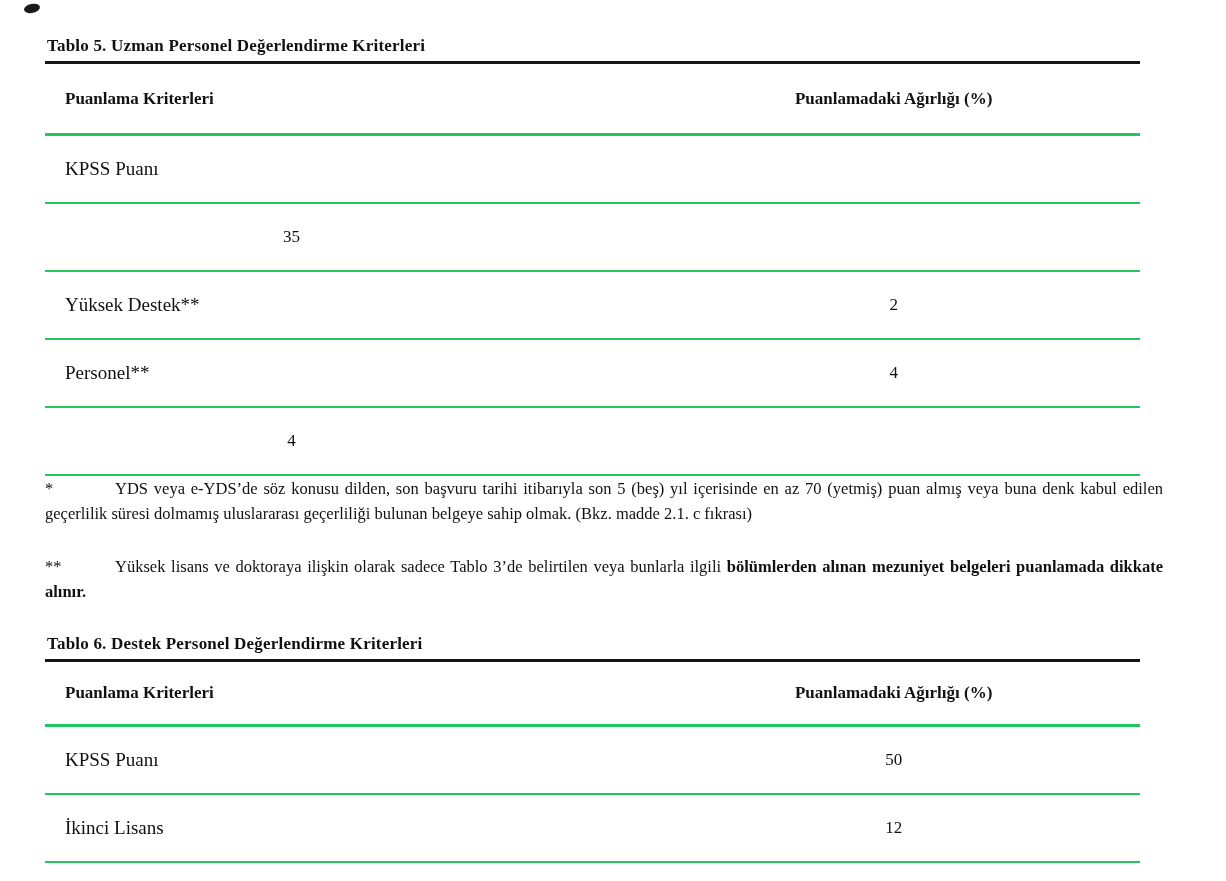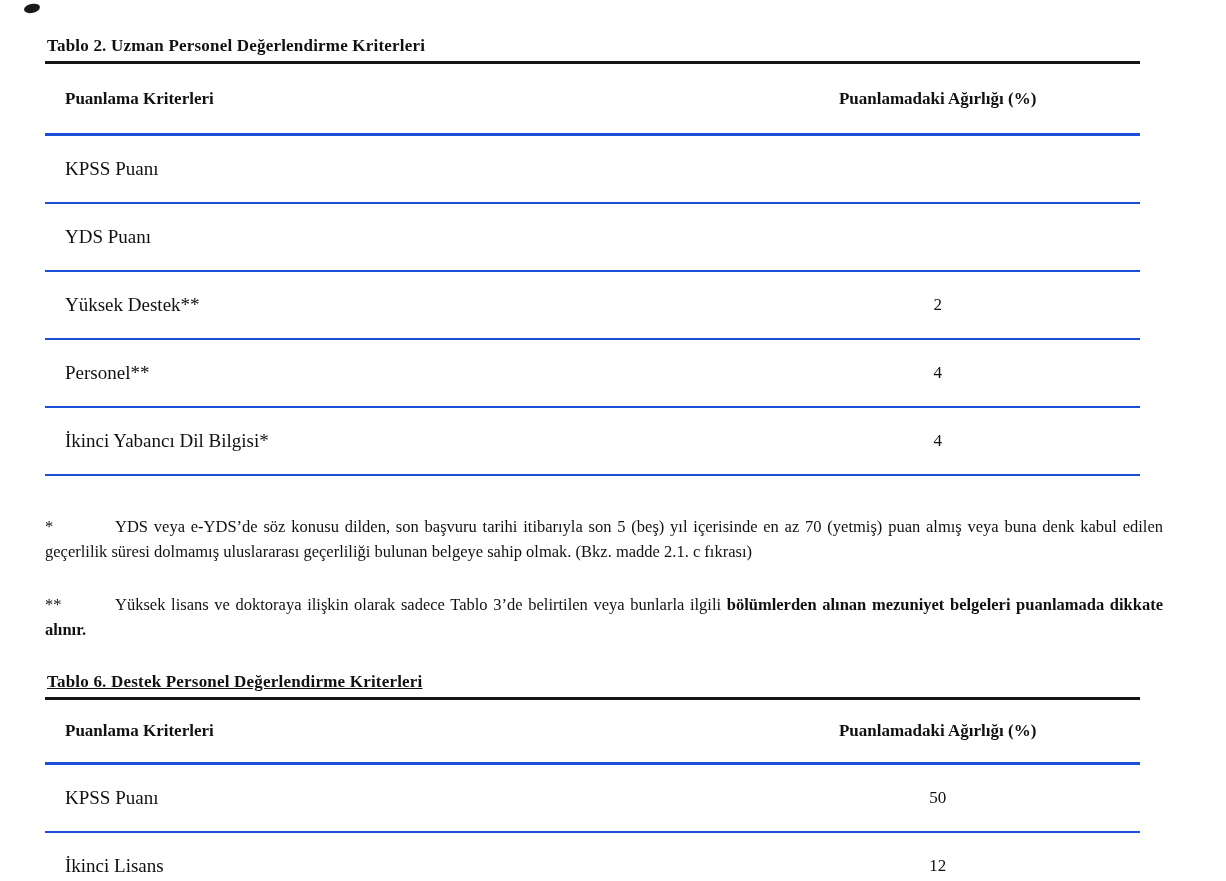--- a/index.html
+++ b/index.html
@@ -32,30 +32,29 @@
     width: 1120px;
   }
   .table-title {
     font-size: 17px;
     font-weight: bold;
     margin: 0;
     padding: 0 0 5px 2px;
     letter-spacing: 0.2px;
   }
   .t5-title { margin-top: 36px; }
-  .t6-title { margin-top: 30px; text-decoration: underline; }
+  .t6-title { margin-top: 30px; }
   .doc-table {
     width: 1095px;
     border-top: 3px solid #151515;
   }
   .doc-row {
     display: flex;
     align-items: center;
-    border-bottom: 2px solid #1d4ed8;
-    gap: 44px;
+    border-bottom: 2px solid #22c55e;
   }
   .doc-row.header { height: 69px; border-bottom-width: 3px; }
   .doc-row.body  { height: 66px; }
   .t6 .doc-row.header { height: 62px; }
   .t6 .doc-row.body   { height: 66px; }
   .cell-label {
     flex: 0 0 55%;
     padding-left: 20px;
     font-size: 19px;
     box-sizing: border-box;
@@ -70,57 +69,56 @@
     font-weight: bold;
     font-size: 17px;
   }
   .footnote {
     width: 1118px;
     margin: 0;
     font-size: 16.5px;
     line-height: 25px;
     text-align: justify;
   }
-  .footnote.fn1 { margin-top: 38px; }
+  .footnote.fn1 { }
   .footnote.fn2 { margin-top: 28px; }
   .fn-marker {
     display: inline-block;
     width: 70px;
   }
   .fn-bold { font-weight: bold; }
 </style>
 </head>
 <body>
 
 <div class="scan-artifact"></div>
 
 <div class="doc">
 
-  <h2 class="table-title t5-title">Tablo 2. Uzman Personel Değerlendirme Kriterleri</h2>
+  <h2 class="table-title t5-title">Tablo 5. Uzman Personel Değerlendirme Kriterleri</h2>
   <div class="doc-table t5">
     <div class="doc-row header">
       <div class="cell-label">Puanlama Kriterleri</div>
       <div class="cell-value">Puanlamadaki Ağırlığı (%)</div>
     </div>
     <div class="doc-row body">
       <div class="cell-label">KPSS Puanı</div>
     </div>
     <div class="doc-row body">
-      <div class="cell-label">YDS Puanı</div>
+      <div class="cell-value">35</div>
     </div>
     <div class="doc-row body">
       <div class="cell-label">Yüksek Destek**</div>
       <div class="cell-value">2</div>
     </div>
     <div class="doc-row body">
       <div class="cell-label">Personel**</div>
       <div class="cell-value">4</div>
     </div>
     <div class="doc-row body">
-      <div class="cell-label">İkinci Yabancı Dil Bilgisi*</div>
       <div class="cell-value">4</div>
     </div>
   </div>
 
   <p class="footnote fn1"><span class="fn-marker">*</span><span>YDS veya e-YDS’de söz konusu dilden, son başvuru tarihi itibarıyla son 5 (beş) yıl içerisinde en az 70 (yetmiş) puan almış veya buna denk kabul edilen geçerlilik süresi dolmamış uluslararası geçerliliği bulunan belgeye sahip olmak. (Bkz. madde 2.1. c fıkrası)</span></p>
 
   <p class="footnote fn2"><span class="fn-marker">**</span><span>Yüksek lisans ve doktoraya ilişkin olarak sadece Tablo 3’de belirtilen veya bunlarla ilgili </span><span class="fn-bold">bölümlerden alınan mezuniyet belgeleri puanlamada dikkate alınır.</span></p>
 
   <h2 class="table-title t6-title">Tablo 6. Destek Personel Değerlendirme Kriterleri</h2>
   <div class="doc-table t6">

